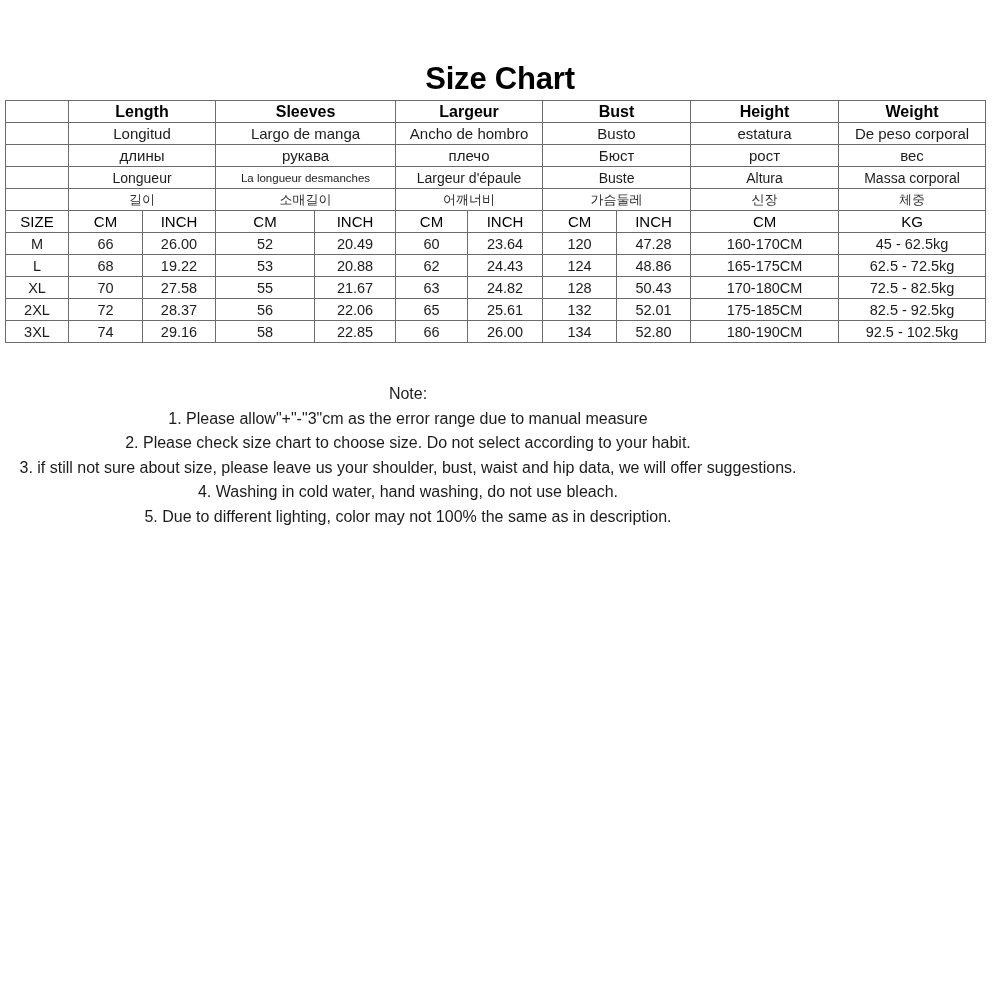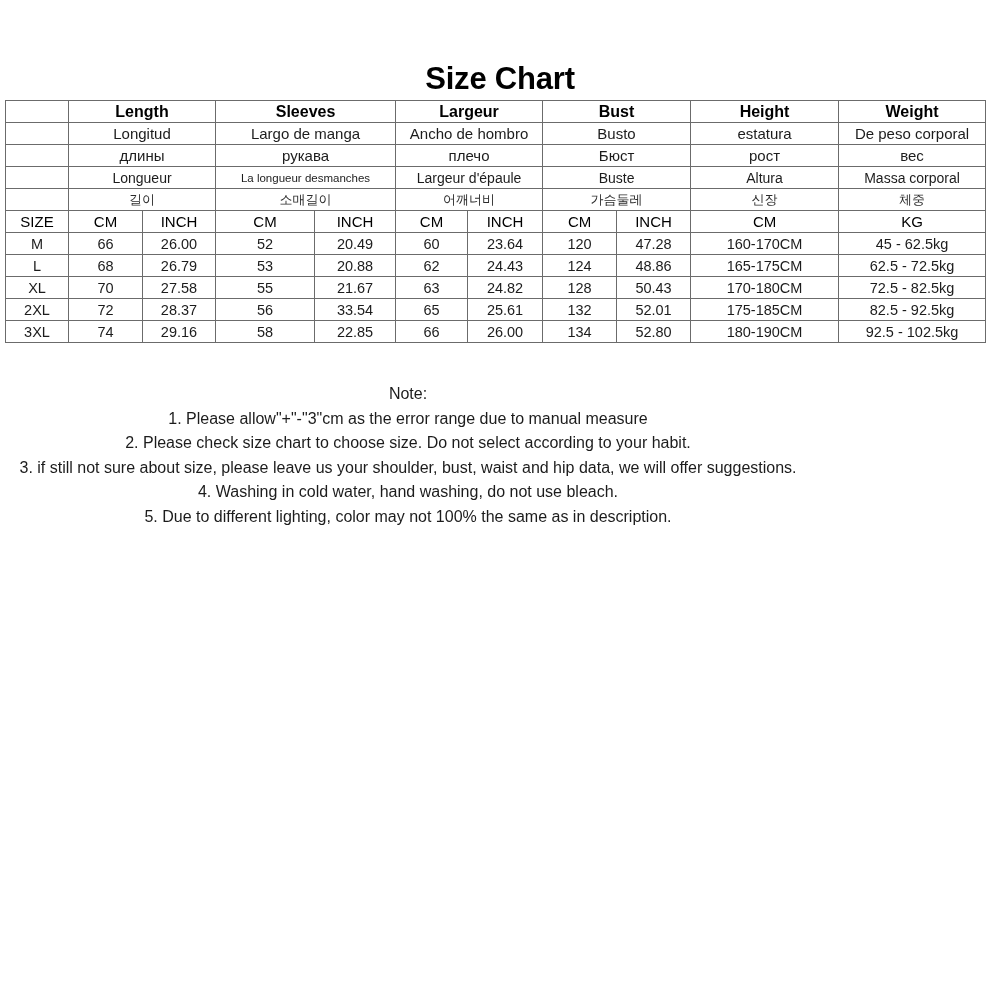--- a/index.html
+++ b/index.html
@@ -191,21 +191,21 @@
             <td>60</td>
             <td>23.64</td>
             <td>120</td>
             <td>47.28</td>
             <td>160-170CM</td>
             <td>45 - 62.5kg</td>
           </tr>
           <tr class="data-row">
             <td>L</td>
             <td>68</td>
-            <td>26.79</td>
+            <td>19.22</td>
             <td>53</td>
             <td>20.88</td>
             <td>62</td>
             <td>24.43</td>
             <td>124</td>
             <td>48.86</td>
             <td>165-175CM</td>
             <td>62.5 - 72.5kg</td>
           </tr>
           <tr class="data-row">
@@ -219,21 +219,21 @@
             <td>128</td>
             <td>50.43</td>
             <td>170-180CM</td>
             <td>72.5 - 82.5kg</td>
           </tr>
           <tr class="data-row">
             <td>2XL</td>
             <td>72</td>
             <td>28.37</td>
             <td>56</td>
-            <td>33.54</td>
+            <td>22.06</td>
             <td>65</td>
             <td>25.61</td>
             <td>132</td>
             <td>52.01</td>
             <td>175-185CM</td>
             <td>82.5 - 92.5kg</td>
           </tr>
           <tr class="data-row">
             <td>3XL</td>
             <td>74</td>

